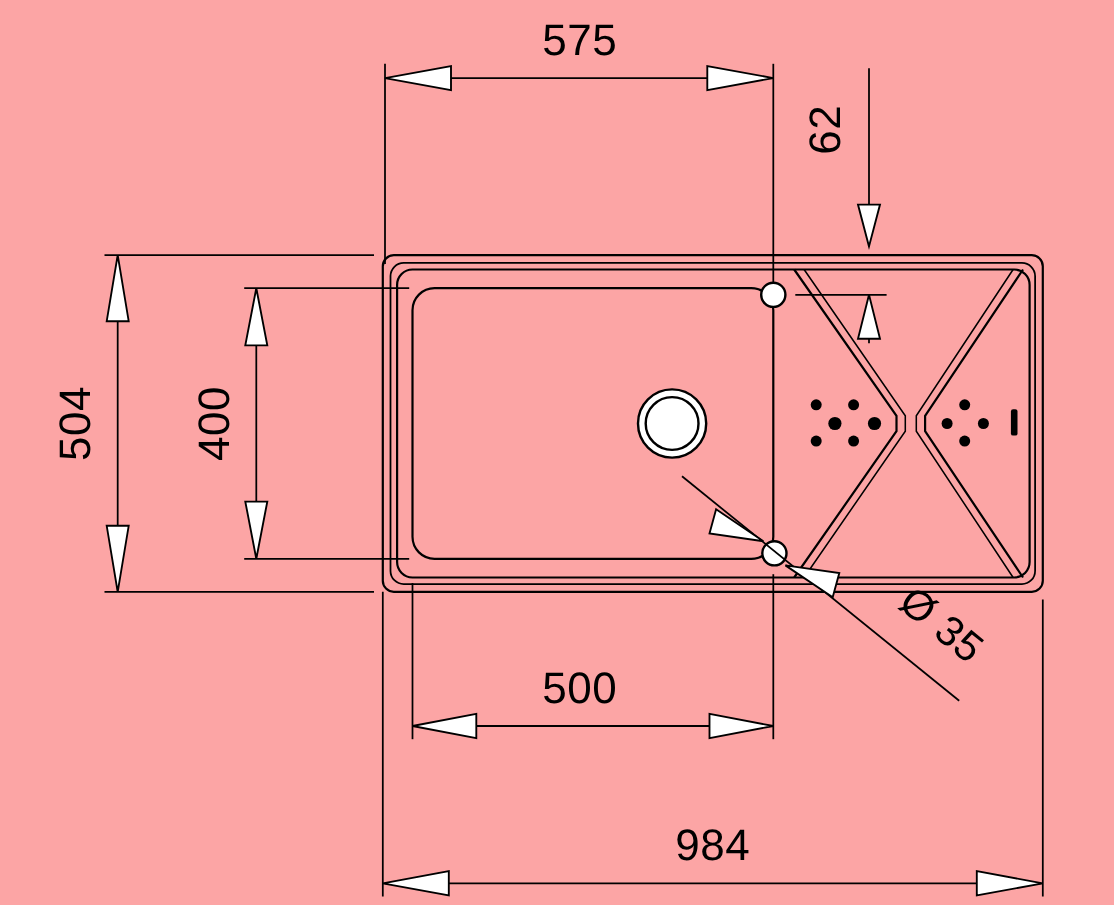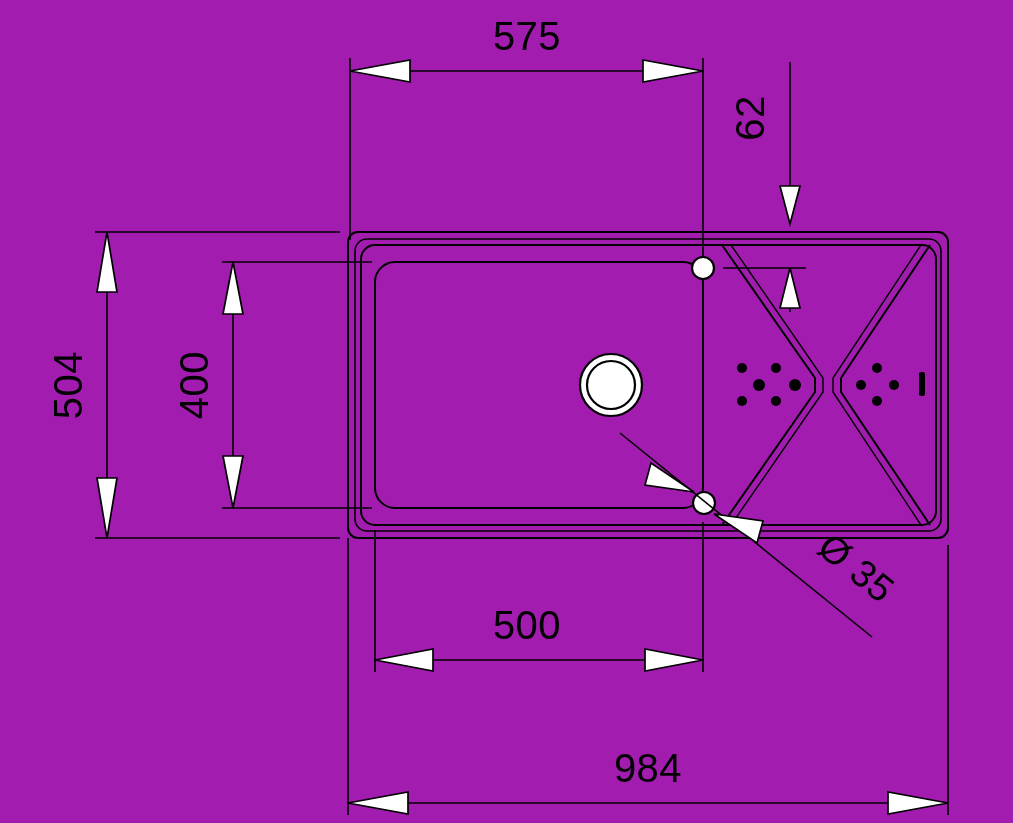--- a/index.html
+++ b/index.html
@@ -8,21 +8,21 @@
     padding: 0;
     background: #ffffff;
   }
   body {
     font-family: "Liberation Sans", sans-serif;
   }
   #drawing-root {
     position: relative;
     width: 1013px;
     height: 823px;
-    background: #a21caf;
+    background: #fca5a5;
     overflow: hidden;
   }
   svg#tech-drawing {
     display: block;
     width: 1013px;
     height: 823px;
   }
   .ln {
     stroke: #000000;
     fill: none;

